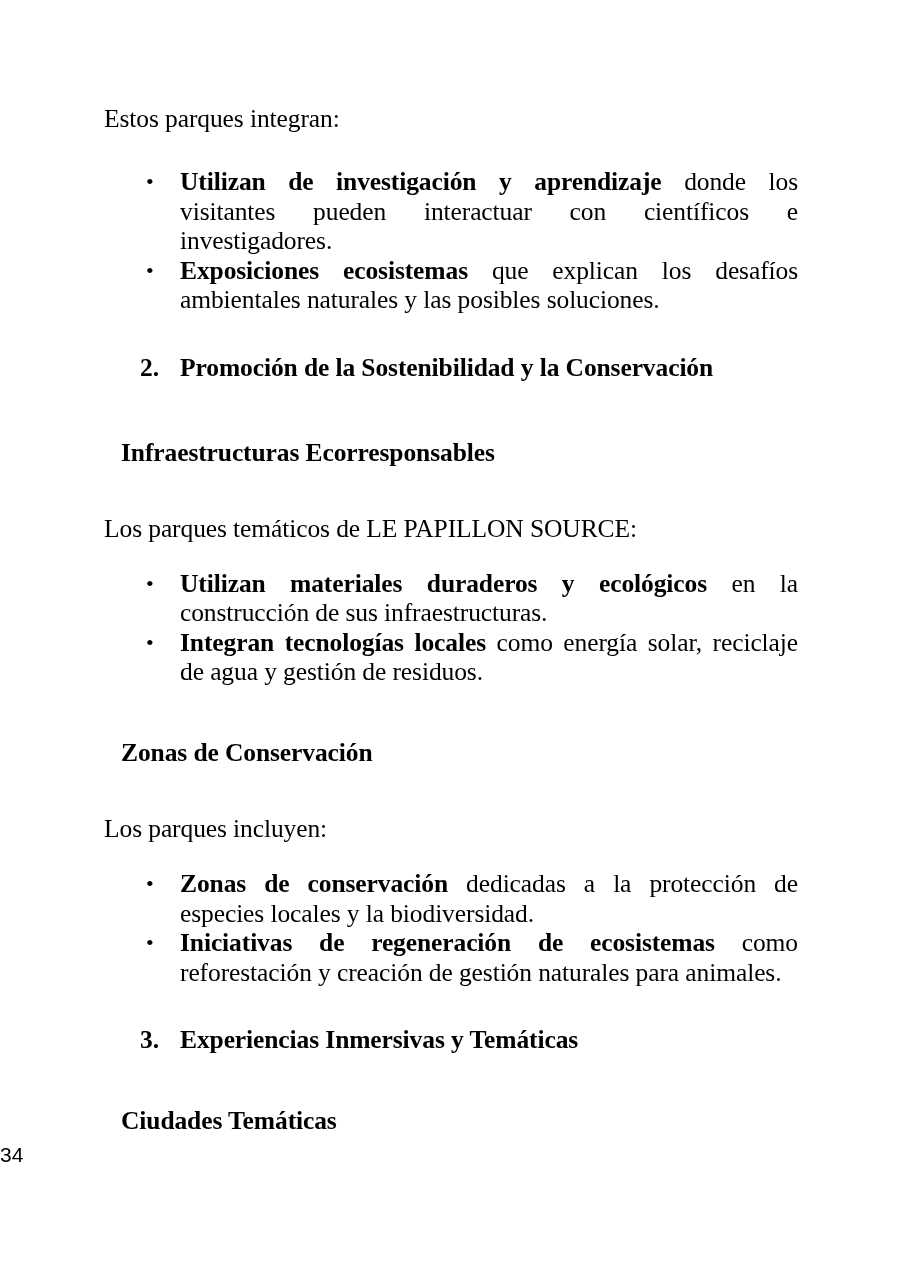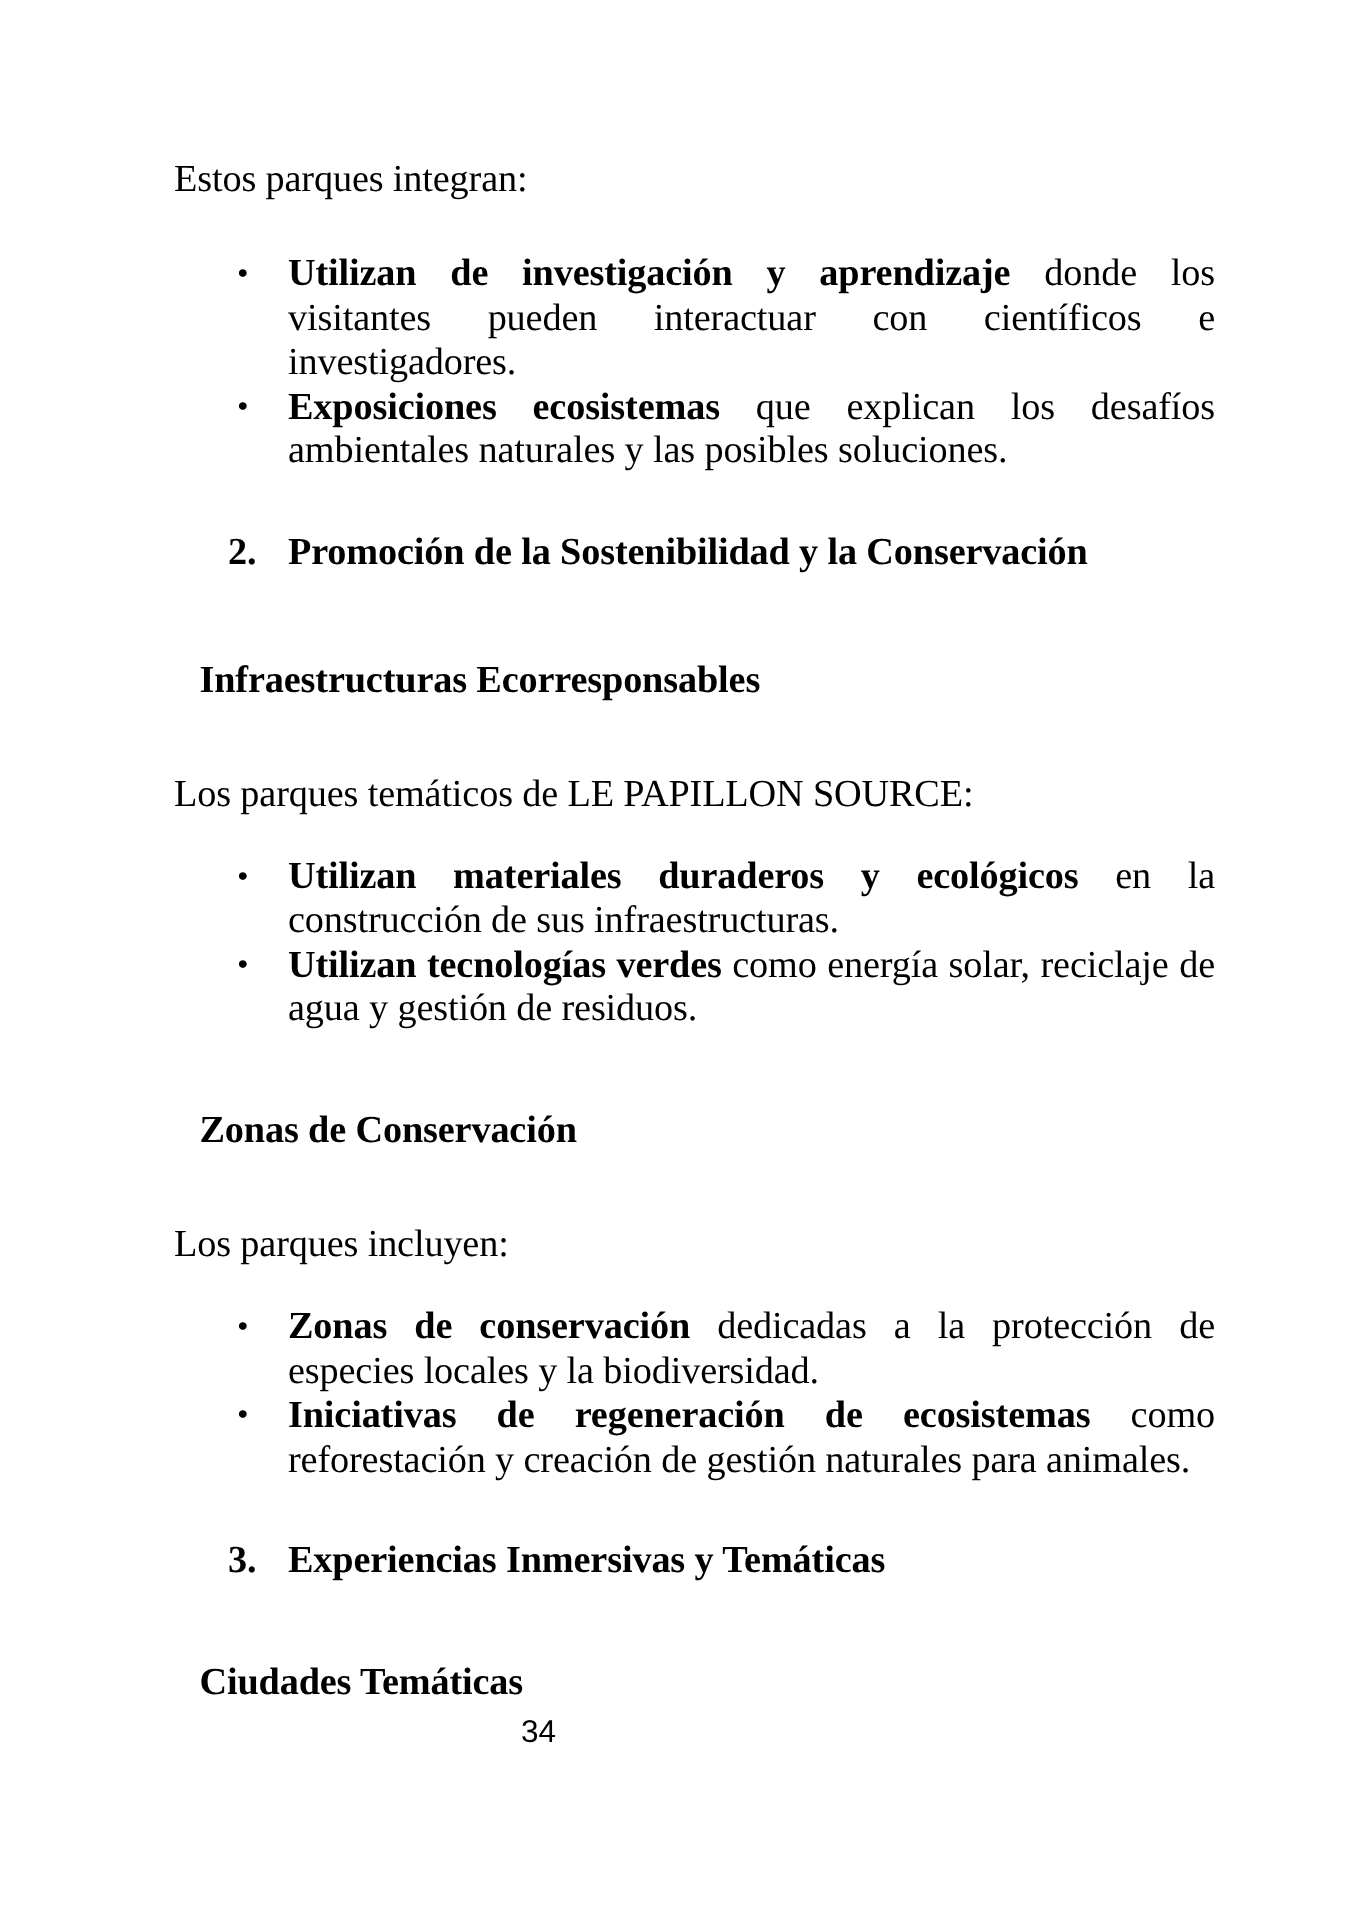--- a/index.html
+++ b/index.html
@@ -21,21 +21,21 @@
     left: 0;
     top: 0;
     width: 903px;
     height: 1280px;
     box-sizing: border-box;
   }
 
   
   .content {
     position: absolute;
-    left: 116px;
+    left: 104px;
     top: 100px;
     width: 694px;
   }
 
   .para {
     font-size: 25.5px;
     line-height: 37px;
     margin: 0;
     text-align: left;
     letter-spacing: -0.1px;
@@ -100,21 +100,21 @@
   .gap-22 { height: 22px; }
   .gap-30 { height: 30px; }
   .gap-34 { height: 34px; }
   .gap-38 { height: 38px; }
 
   .page-number {
     position: absolute;
     left: 0;
     top: 1142px;
     width: 718px;
-    text-align: center;
+    text-align: left;
     font-family: "Liberation Sans", "DejaVu Sans", sans-serif;
     font-size: 21px;
     line-height: 26px;
     color: #000000;
   }
 </style>
 </head>
 <body>
 
 <div class="page">
@@ -150,21 +150,21 @@
 
     <p class="para">Los parques temáticos de LE PAPILLON SOURCE:</p>
 
     <div class="gap-22"></div>
 
     <ul class="list">
       <li class="list-item">
         <span class="marker bullet">•</span><b>Utilizan materiales duraderos y ecológicos</b><span> en la construcción de sus infraestructuras.</span>
       </li>
       <li class="list-item">
-        <span class="marker bullet">•</span><b>Utilizan tecnologías verdes</b><span> como energía solar, reciclaje de agua y gestión de residuos.</span>
+        <span class="marker bullet">•</span><b>Integran tecnologías locales</b><span> como energía solar, reciclaje de agua y gestión de residuos.</span>
       </li>
     </ul>
 
     <div class="gap-30"></div>
 
     <h2 class="heading">Zonas de Conservación</h2>
 
     <div class="gap-22"></div>
 
     <p class="para">Los parques incluyen:</p>

